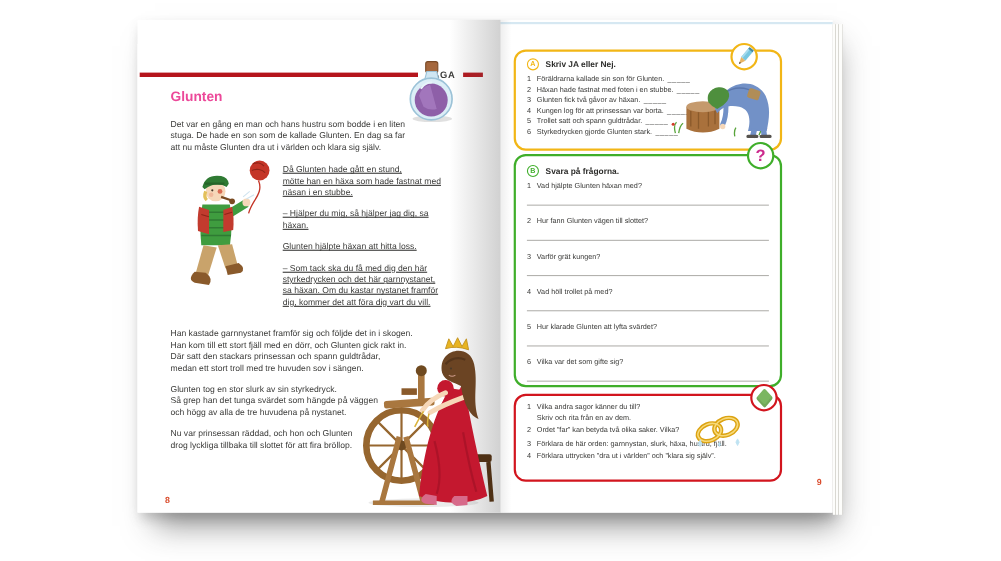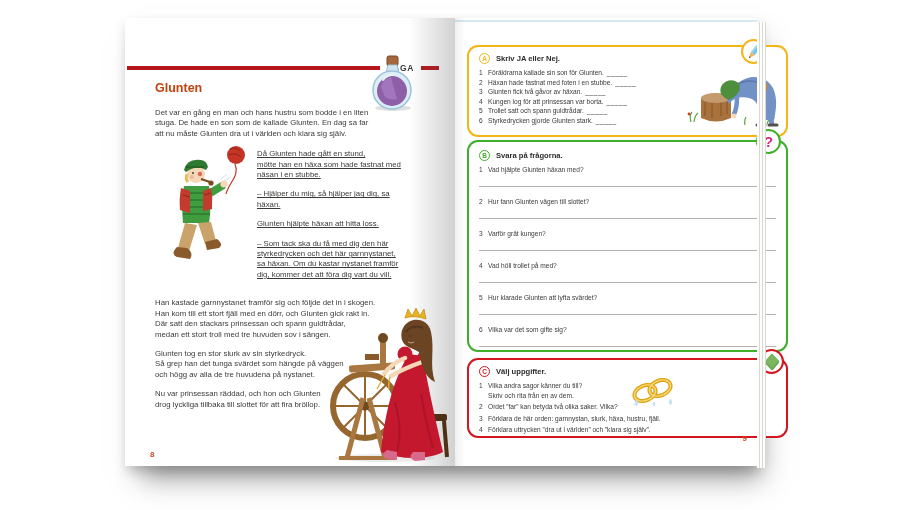--- a/index.html
+++ b/index.html
@@ -21,35 +21,35 @@
     background:linear-gradient(to right,rgba(90,90,90,0) 0%,rgba(90,90,90,.28) 100%);pointer-events:none;}
   .spine-shade-r{position:absolute;left:330px;top:0;width:10px;height:448px;
     background:linear-gradient(to right,rgba(90,90,90,.10),rgba(90,90,90,0));pointer-events:none;}
 
   
   .saga-rule{position:absolute;left:2px;top:23px;width:312px;display:flex;align-items:center;gap:7px;}
   .rule-line{height:4px;background:var(--saga-red);}
   .rule-long{flex:1;} .rule-short{width:18px;}
   .saga-label{font-size:8.5px;font-weight:bold;letter-spacing:.6px;color:#3c3c3a;}
   .left-content{position:absolute;left:30px;top:41px;width:285px;}
-  .story-title{font-size:12.5px;font-weight:bold;color:#c2410c;margin-bottom:13px;}
+  .story-title{font-size:12.5px;font-weight:bold;color:#ec4899;margin-bottom:13px;}
   .pre{white-space:pre-line;}
   .body-txt{font-size:7.8px;line-height:10.4px;color:var(--ink);}
   .story-row{display:flex;margin-top:4px;}
   .side-text{padding-top:6px;text-decoration:underline;}
   .side-text p{margin-bottom:9px;}
   .para{margin-top:9px;}
   .potion{position:absolute;left:244px;top:14px;}
   .princess{position:absolute;right:-4px;bottom:-2px;z-index:2;}
   .pagenum{position:absolute;font-size:8px;font-weight:bold;color:var(--pgnum);}
   .pagenum-left{left:25px;bottom:7px;}
   .pagenum-right{right:10px;bottom:23px;}
 
   
-  .exbox{position:absolute;left:12px;width:321px;border-radius:11px;background:#fff;padding:6px 10px;}
+  .exbox{position:absolute;left:12px;width:244px;border-radius:11px;background:#fff;padding:6px 10px;}
   .box-a{top:23px;height:92px;border:2px solid var(--yellow);}
   .box-b{top:118px;height:212px;border:2px solid var(--green);padding-top:8px;}
   .box-c{top:336px;height:80px;border:2px solid var(--boxred);}
   .box-head{display:flex;align-items:center;gap:6px;margin-bottom:4px;}
   .letter-circle{width:11px;height:11px;border-radius:50%;border:1.4px solid;display:flex;
     align-items:center;justify-content:center;font-size:6.5px;font-weight:bold;flex:0 0 auto;}
   .lc-a{border-color:var(--yellow);color:var(--yellow);}
   .lc-b{border-color:var(--green);color:var(--green);}
   .lc-c{border-color:var(--boxred);color:var(--boxred);}
   .box-title{font-size:7.6px;font-weight:bold;color:#2c2c2a;}
@@ -340,24 +340,20 @@
             <span class="txt">Vilka var det som gifte sig?</span>
           </div>
         <div class="answer-line"></div>
       </div>
     </div>
 
     <div class="exbox box-c">
       <div class="corner-icon ci-c">
         <div class="diamond"></div>
       </div>
-      <div class="box-head">
-        <span class="letter-circle lc-c">C</span>
-        <span class="box-title">Välj uppgifter.</span>
-      </div>
       <div class="citem">
           <span class="num">1</span>
           <span class="txt pre">Vilka andra sagor känner du till?
 Skriv och rita från en av dem.</span>
         </div>
       <div class="citem">
           <span class="num">2</span>
           <span class="txt pre">Ordet ”far” kan betyda två olika saker. Vilka?</span>
         </div>
       <div class="citem">

